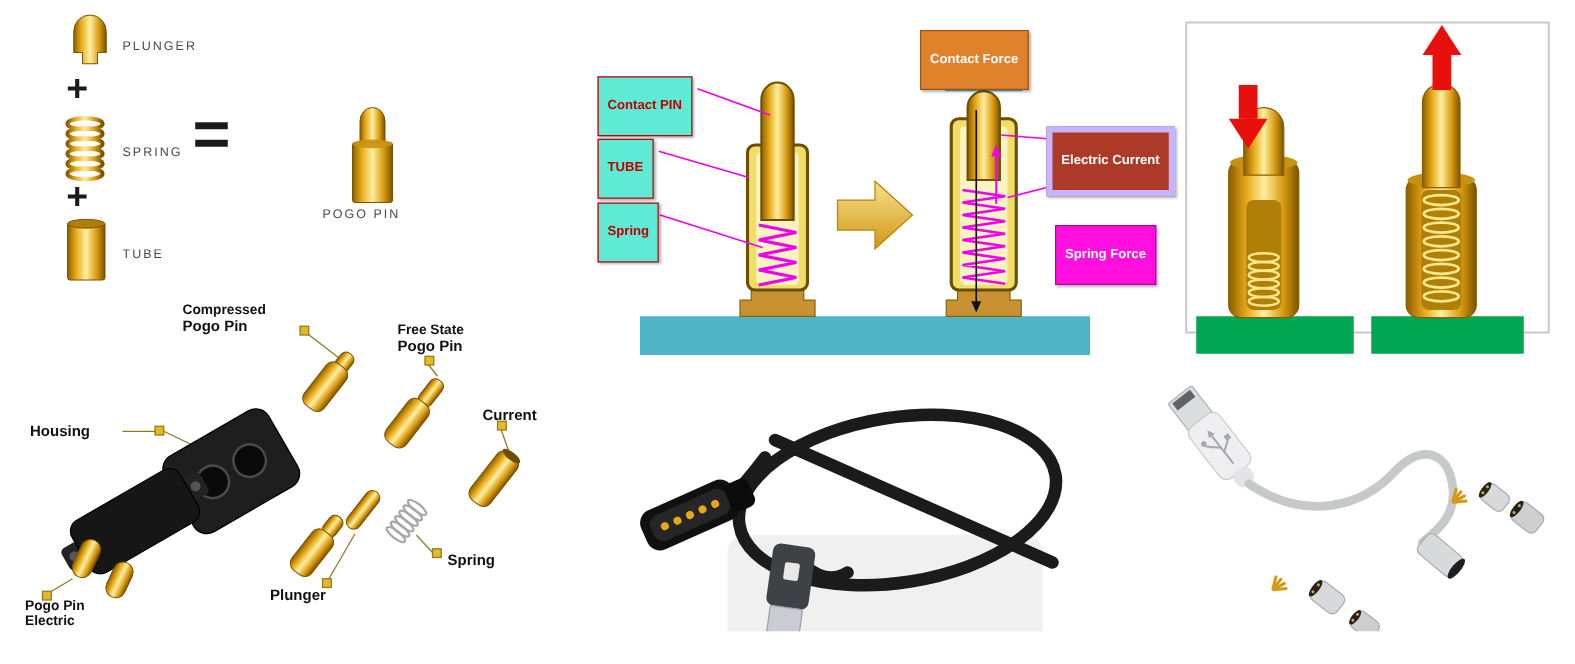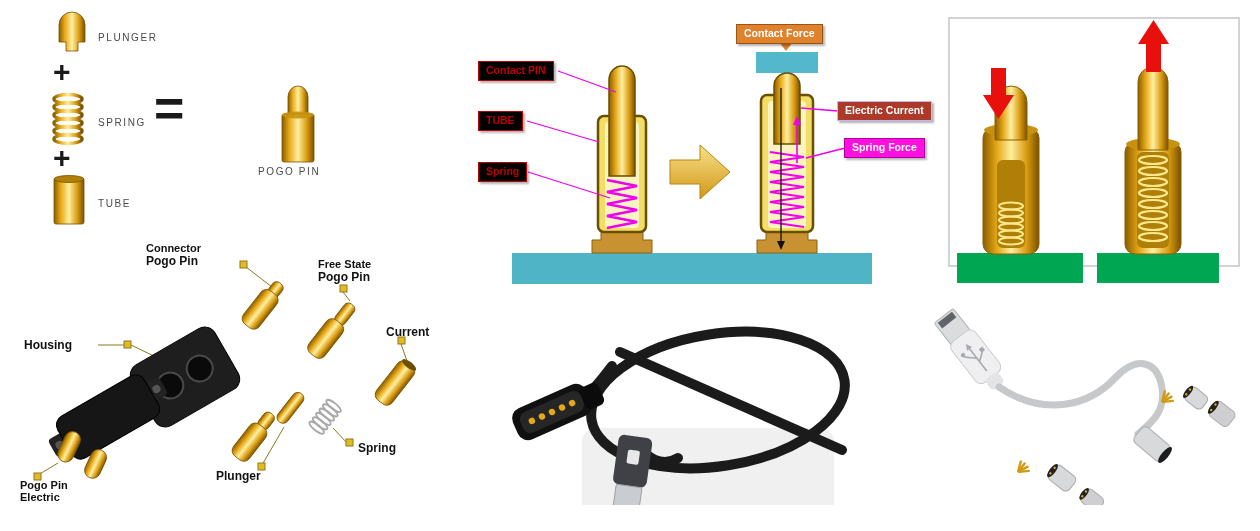--- a/index.html
+++ b/index.html
@@ -2,26 +2,26 @@
 <html><head>
 <meta charset="utf-8">
 <style>
   * { box-sizing: border-box; margin: 0; padding: 0; }
   html,body { width:1260px; height:531px; background:#fff; font-family:"Liberation Sans",sans-serif; }
   #canvas { position:relative; width:1260px; height:505px; background:#fff; overflow:hidden; }
   .abs { position:absolute; }
   .cap-label { font-size:10px; letter-spacing:1.6px; color:#4a4a4a; font-weight:500; }
   .op { font-size:30px; font-weight:600; color:#1a1a1a; line-height:1; }
   .eq { font-size:52px; font-weight:700; color:#1a1a1a; line-height:1; }
-  .tag { font-size:10.5px; font-weight:bold; padding:2px 7px; white-space:nowrap;
+  .tag { font-size:10.5px; font-weight:bold; padding:16px 7px; white-space:nowrap;
          box-shadow:1.5px 1.5px 2px rgba(0,0,0,.3); line-height:1.3; }
-  .tag-red     { background:#000000; border:1.5px solid #C00000; color:#C00000; }
+  .tag-red     { background:#5eead4; border:1.5px solid #C00000; color:#C00000; }
   .tag-orange  { background:#E0812C; border:1px solid #9A5510; color:#fff; }
-  .tag-brick   { background:#AD3A28; border:1px solid #c4b5fd; color:#fff; }
-  .tag-magenta { background:#FF10E0; border:1px solid #B000A0; color:#fff; }
+  .tag-brick   { background:#AD3A28; border:5px solid #c4b5fd; color:#fff; }
+  .tag-magenta { background:#FF10E0; border:1px solid #B000A0; color:#fff;margin-top:42px; }
   .xl { font-weight:bold; color:#111; font-size:12px; white-space:nowrap; }
   .xl-sm { font-weight:bold; color:#111; font-size:11px; white-space:nowrap; }
   .center { }
 </style>
 </head>
 <body>
 
 <div id="canvas">
 
   <svg class="abs" style="left:0;top:0" width="340" height="240">
@@ -254,21 +254,21 @@
       <ellipse cx="0" cy="8" rx="9" ry="3"></ellipse>
         <ellipse cx="0" cy="13.5" rx="9" ry="3"></ellipse>
     </g>
 
     <g transform="translate(252,204) rotate(38)">
       <rect x="-6" y="-32" width="12" height="18" rx="5" fill="url(#gD)" stroke="#7A5200" stroke-width="0.8"></rect>
       <rect x="-10" y="-16" width="20" height="40" rx="7" fill="url(#gD)" stroke="#7A5200" stroke-width="0.8"></rect>
     </g>
   </svg>
   <div class="abs center" style="left:146px;top:242px;width:100px">
-    <div class="xl-sm">Connector</div>
+    <div class="xl-sm">Compressed</div>
     <div class="xl">Pogo Pin</div>
   </div>
   <div class="abs center" style="left:318px;top:258px;width:90px">
     <div class="xl-sm">Free State</div>
     <div class="xl">Pogo Pin</div>
   </div>
   <div class="abs xl" style="left:24px;top:338px">Housing</div>
   <div class="abs xl" style="left:386px;top:325px">Current</div>
   <div class="abs xl" style="left:358px;top:441px">Spring</div>
   <div class="abs xl" style="left:216px;top:469px">Plunger</div>

